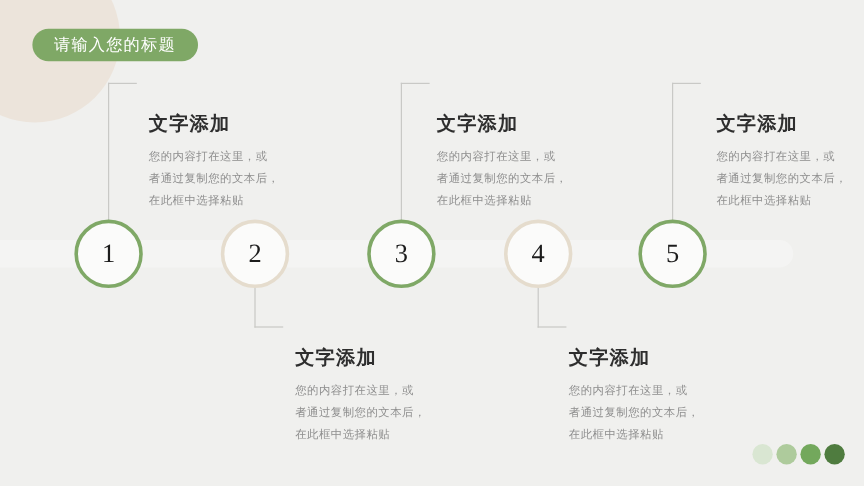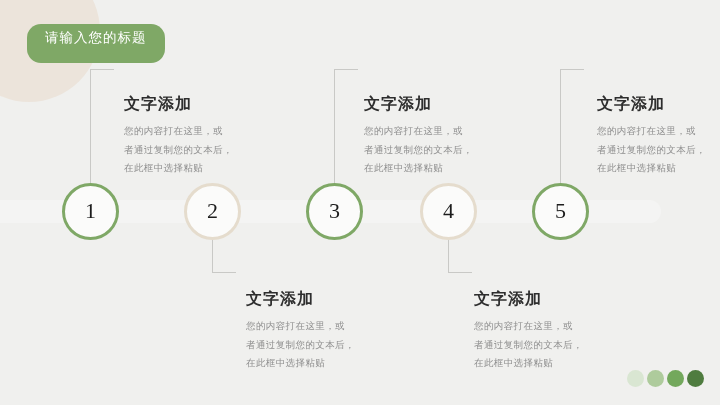--- a/index.html
+++ b/index.html
@@ -28,21 +28,21 @@
     width: 142px;
     height: 142px;
     border-radius: 50%;
     background: #ece4db;
   }
   
   .title-pill {
     position: absolute;
     left: 27px;
     top: 24px;
-    height: 39px;
+    height: 27px;
     padding: 0 18px;
     border-radius: 14px;
     background: #7fa866;
     color: #ffffff;
     font-size: 13.5px;
     line-height: 27px;
     letter-spacing: 1px;
     white-space: nowrap;
     z-index: 5;
   }

